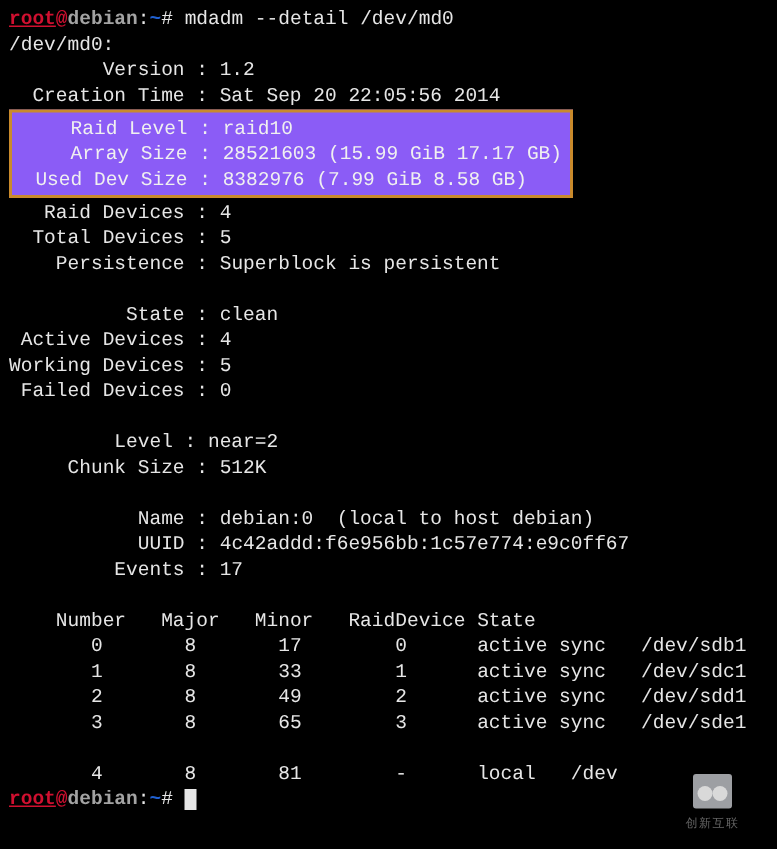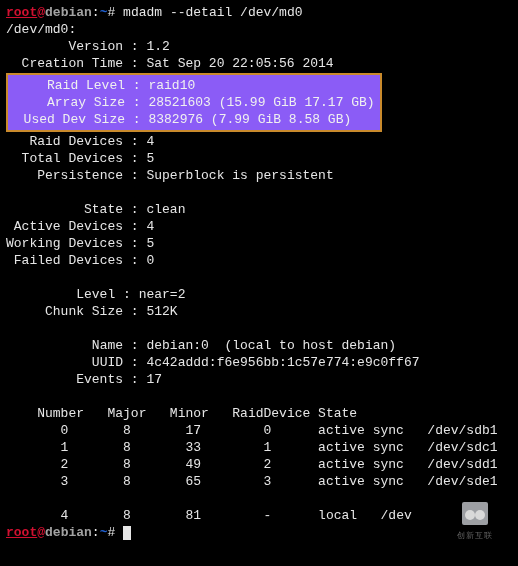--- a/index.html
+++ b/index.html
@@ -34,21 +34,21 @@
   .hlbox .row { color: #f0f0f0; }
   .cursor {
     display: inline-block;
     width: 8px; height: 14px;
     background: #e6e6e6;
     vertical-align: text-bottom;
   }
   .watermark {
     position: absolute;
     right: 8px;
-    bottom: 22px;
+    bottom: 8px;
     width: 70px; height: 42px;
     opacity: 0.85;
     display: flex; flex-direction: column; align-items: center; justify-content: center;
     font-size: 8px; color: #777;
   }
   .wm-icon {
     width: 26px; height: 26px;
     background: #b9bbc0;
     border-radius: 2px;
     position: relative;

